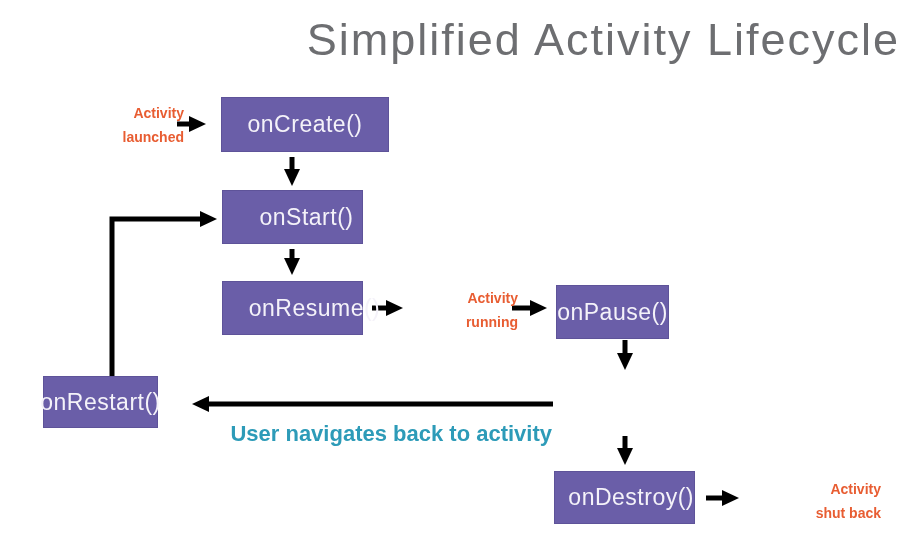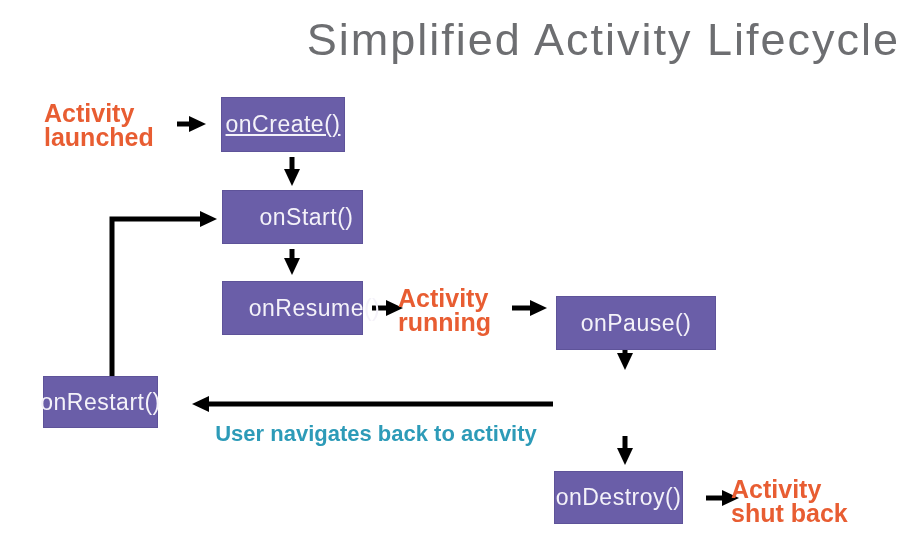--- a/index.html
+++ b/index.html
@@ -37,45 +37,45 @@
     border:1px solid var(--purple_border);
     box-sizing:border-box;
     display:flex;
     align-items:center;
     justify-content:center;
     color:#f4f2f9;
     font-size:23px;
     font-weight:300;
     letter-spacing:0.5px;
   }
-  .n-create  {left:221px; top:97px;  width:124px; height:55px;text-decoration:underline;}
+  .n-create  {left:221px; top:97px;  width:168px; height:55px;}
   .n-start   {left:222px; top:190px;padding-left:28px;}
   .n-resume  {left:222px; top:281px;padding-left:44px;}
-  .n-pause   {left:556px; top:296px; width:160px;align-items:center;}
+  .n-pause   {left:556px; top:285px; width:113px;align-items:center;}
   .n-stop    {left:554px; top:376px;}
-  .n-destroy {left:554px; top:471px; width:129px; height:53px;}
+  .n-destroy {left:554px; top:471px; width:141px; height:53px;justify-content:flex-end;}
   .n-restart {left:43px;  top:376px; width:115px; height:52px;}
 
   .state-label{
     position:absolute;
     color:var(--orange);
     font-weight:bold;
-    font-size:25px;
+    font-size:14px;
     line-height:24px;
-    text-align:left;
+    text-align:right;
   }
   .lbl-launched{left:44px;  top:101px; width:140px;}
   .lbl-running {left:398px; top:286px; width:120px;}
   .lbl-shutdown{left:731px; top:477px; width:150px;}
 
   .nav-label{
     position:absolute;
     left:200px; top:421px;
     width:352px;
-    text-align:center;
+    text-align:right;
     color:var(--teal);
     font-weight:bold;
     font-size:22px;
   }
   #arrow-layer{
     position:absolute;
     left:0; top:0;
     width:900px;
     height:546px;
     pointer-events:none;

